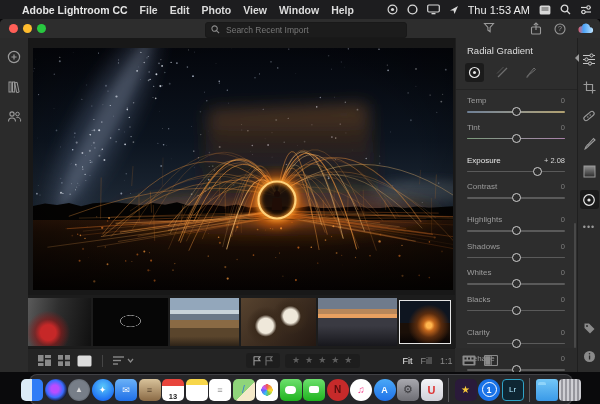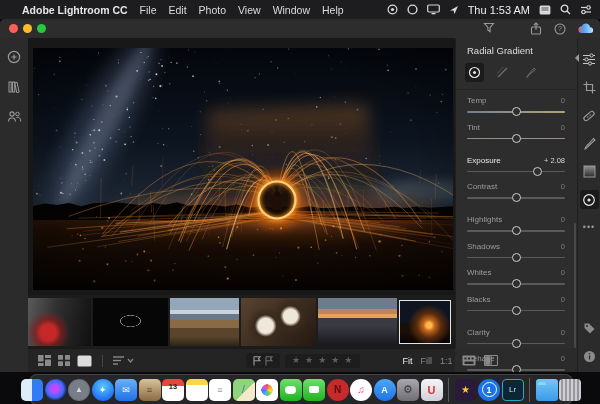--- a/index.html
+++ b/index.html
@@ -4,21 +4,21 @@
 <style>
   html,body{margin:0;padding:0;background:#000;}
   .screen{position:relative;width:600px;height:404px;overflow:hidden;
     font-family:"Liberation Sans",sans-serif;background:#0a0a0c;
     -webkit-font-smoothing:antialiased;}
   
   .menubar{position:absolute;left:0;top:0;width:600px;height:19px;background:#1d1d1f;
     display:flex;align-items:center;color:#e6e6e6;font-size:10.5px;z-index:30;}
   .apple{margin:0 10px 0 12px;font-size:11px;color:#efefef;}
   .mb-app{font-weight:bold;margin-right:12px;font-size:10.5px;}
-  .mb-item{margin-right:12px;color:#dcdcdc;}
+  .mb-item{margin-right:12px;color:#dcdcdc;font-weight:bold;}
   .mb-right{margin-left:auto;display:flex;align-items:center;gap:9px;margin-right:8px;color:#d8d8d8;}
   .mb-clock{font-size:11px;color:#eee;white-space:nowrap;}
   .mb-ic{display:inline-flex;align-items:center;}
   
   .window{position:absolute;left:0;top:19px;width:600px;height:353px;background:#2b2b2b;
     border-radius:5px 5px 0 0;overflow:hidden;z-index:10;}
   .titlebar{position:absolute;left:0;top:0;width:600px;height:19px;background:#2d2d2d;
     border-bottom:1px solid #242424;}
   .tl{position:absolute;top:5px;width:9px;height:9px;border-radius:50%;}
   .tl.red{left:9px;background:#ff5f57;}
@@ -103,21 +103,21 @@
   .dock-icon{width:22px;height:22px;flex:none;display:flex;align-items:center;justify-content:center;
     font-size:10px;color:#fff;position:relative;overflow:hidden;}
   .dock-sep{width:1px;height:24px;background:rgba(190,190,195,.35);margin:0 4px;flex:none;}
   .di-finder{border-radius:5px;background:linear-gradient(90deg,#dcecf8 50%,#2f7cf6 50%);}
   .di-siri{border-radius:50%;background:radial-gradient(circle at 45% 45%,#b84dff 0 22%,#3a6bff 50%,#101018 75%);}
   .di-launchpad{border-radius:50%;background:radial-gradient(circle,#777e88 0 58%,#3a3f46);color:#d8d8d8;font-size:8px;}
   .di-safari{border-radius:50%;background:radial-gradient(circle at 50% 35%,#5ac8fa,#1d6ef2 75%);font-size:9px;}
   .di-mail{border-radius:5px;background:linear-gradient(#6ab1f7,#1f70e8);font-size:9px;}
   .di-contacts{border-radius:5px;background:linear-gradient(#d8c29a,#8a6a45);color:#5a4630;font-size:9px;}
   .di-calendar{border-radius:5px;background:linear-gradient(180deg,#e8453c 0 30%,#fff 30%);color:#222;
-    font-size:7.5px;font-weight:bold;align-items:flex-end;padding-bottom:10px;box-sizing:border-box;}
+    font-size:7.5px;font-weight:bold;align-items:flex-end;padding-bottom:0;box-sizing:border-box;}
   .di-notes{border-radius:5px;background:linear-gradient(180deg,#f7d64a 0 28%,#fff 28%);}
   .di-reminders{border-radius:5px;background:#fff;color:#999;font-size:9px;}
   .di-maps{border-radius:5px;background:linear-gradient(135deg,#8fd47a 0 55%,#f4e9c8 55%);color:#3a7bd5;font-size:10px;}
   .di-photos{border-radius:5px;background:radial-gradient(circle at center,transparent 0 36%,#fff 37%),
     conic-gradient(#f25757,#f7a838,#f7e038,#7ac943,#38bdf7,#5b6cf7,#c75bf7,#f25757);}
   .di-messages{border-radius:5px;background:linear-gradient(#6de06d,#1fb31f);}
   .di-messages::after{content:"";width:11px;height:8px;background:#fff;border-radius:4px;}
   .di-facetime{border-radius:5px;background:linear-gradient(#6de06d,#1fb31f);}
   .di-facetime::after{content:"";width:10px;height:7px;background:#fff;border-radius:2px;}
   .di-netflix{border-radius:50%;background:#c62a2a;color:#5a0d0d;font-weight:bold;font-size:10px;}
@@ -197,20 +197,29 @@
         </span>
     </span>
   </div>
 
   <div class="window">
 
     <div class="titlebar">
       <span class="tl red"></span>
       <span class="tl yellow"></span>
       <span class="tl green"></span>
+      <div class="searchbox">
+        <span>
+          <svg width="9" height="9" viewBox="0 0 10 10">
+              <circle cx="4" cy="4" r="3" fill="none" stroke="#8a8a8a" stroke-width="1.2"></circle>
+              <line x1="6.2" y1="6.2" x2="9" y2="9" stroke="#8a8a8a" stroke-width="1.2"></line>
+            </svg>
+          </span>
+        <input type="text" placeholder="Search Recent Import" style="">
+      </div>
       <span class="tb-filter">
         <svg width="12" height="12" viewBox="0 0 12 12">
             <path d="M1.5,1.5 h9 l-3.4,4 v4.2 l-2.2,-1.6 v-2.6 Z" fill="none" stroke="#9a9a9a" stroke-width="1.1"></path>
           </svg>
         </span>
       <span class="tb-right">
         <span>
           <svg width="12" height="13" viewBox="0 0 12 13">
               <rect x="1.5" y="5" width="9" height="7" rx="1" fill="none" stroke="#9a9a9a" stroke-width="1.1"></rect>
               <line x1="6" y1="1.2" x2="6" y2="8" stroke="#9a9a9a" stroke-width="1.1"></line>

